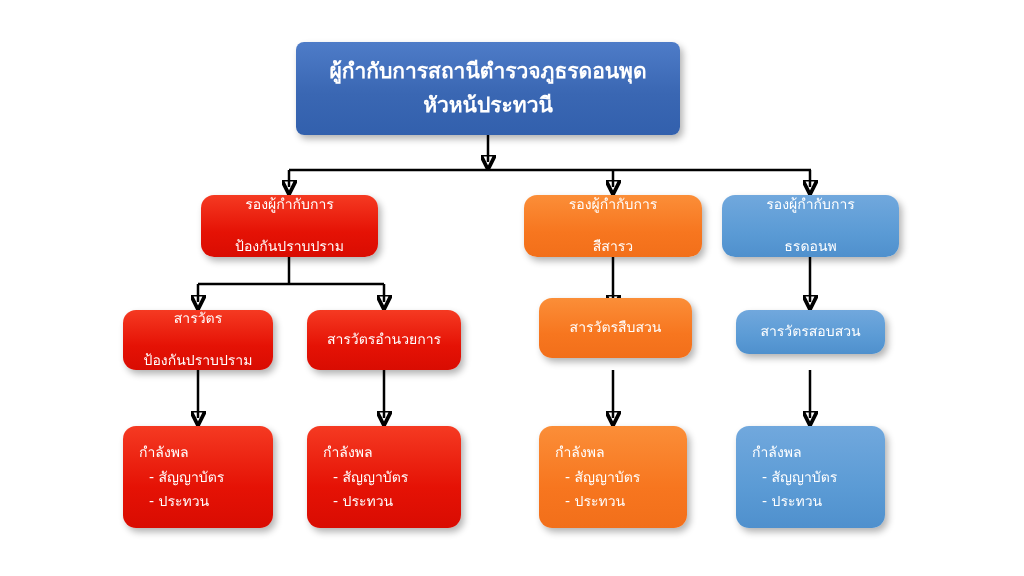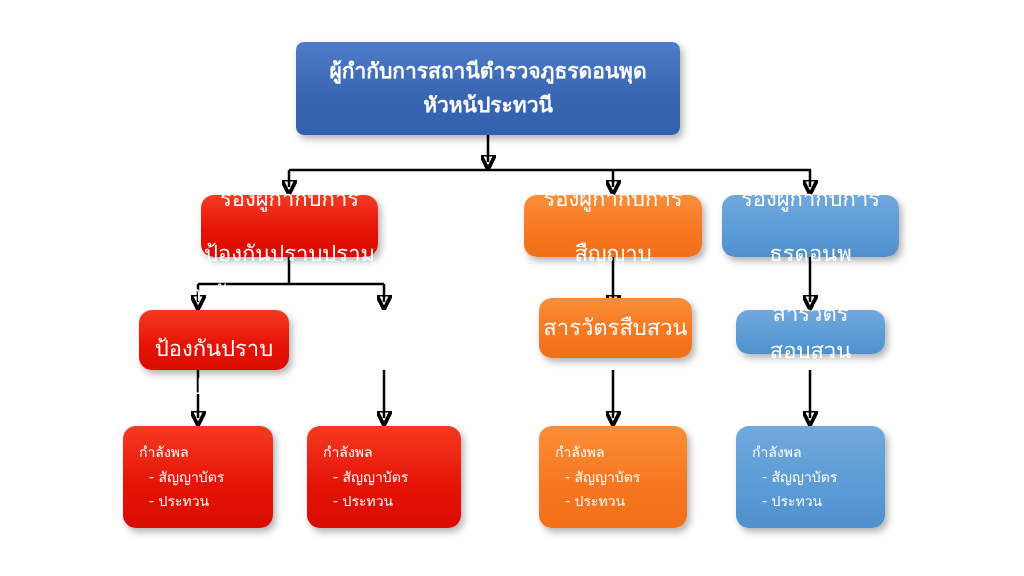--- a/index.html
+++ b/index.html
@@ -21,21 +21,21 @@
   }
   .node .ln{width:100%;}
   .root-blue{
     background:linear-gradient(180deg,#4e7cc8 0%,#3a67b3 55%,#3260ad 100%);
     border-radius:8px;
     font-size:21px;font-weight:600;line-height:1.6;
   }
   .red{background:linear-gradient(180deg,#f53a22 0%,#e51205 60%,#d90c02 100%);}
   .orange{background:linear-gradient(180deg,#fb8e38 0%,#f7761f 60%,#f26f1a 100%);}
   .lblue{background:linear-gradient(180deg,#71a8dd 0%,#5b9bd5 60%,#4f90cd 100%);}
-  .lvl2,.lvl3{font-size:22px;line-height:1.7;gap:18px;}
+  .lvl2,.lvl3{font-size:14px;line-height:1.7;gap:18px;}
   .personnel{
     font-size:14px;line-height:1.75;
     justify-content:center;align-items:flex-start;text-align:left;
     padding-left:16px;box-sizing:border-box;
   }
   .personnel .indent{padding-left:10px;}
 </style>
 </head>
 <body>
 
@@ -73,33 +73,36 @@
     <div class="ln">หัวหน้ประทวนี</div>
   </div>
 
   <div class="node red lvl2" style="left:201px;top:195px;width:177px;height:62px;">
     <div class="ln">รองผู้กำกับการ</div>
     <div class="ln">ป้องกันปราบปราม</div>
   </div>
 
   <div class="node orange lvl2" style="left:524px;top:195px;width:178px;height:62px;">
     <div class="ln">รองผู้กำกับการ</div>
-    <div class="ln">สืญญาบ</div>
+    <div class="ln">สืสารว</div>
   </div>
 
   <div class="node lblue lvl2" style="left:722px;top:195px;width:177px;height:62px;">
     <div class="ln">รองผู้กำกับการ</div>
     <div class="ln">ธรดอนพ</div>
   </div>
 
-  <div class="node red lvl3" style="left:123px;top:310px;width:150px;height:60px;margin-left:16px;">
+  <div class="node red lvl3" style="left:123px;top:310px;width:150px;height:60px;">
     <div class="ln">สารวัตร</div>
     <div class="ln">ป้องกันปราบปราม</div>
   </div>
 
+  <div class="node red lvl3" style="left:307px;top:310px;width:154px;height:60px;">
+    <div class="ln">สารวัตรอำนวยการ</div>
+  </div>
 
   <div class="node orange lvl3" style="left:539px;top:298px;width:153px;height:60px;">
     <div class="ln">สารวัตรสืบสวน</div>
   </div>
 
   <div class="node lblue lvl3" style="left:736px;top:310px;width:149px;height:44px;">
     <div class="ln">สารวัตรสอบสวน</div>
   </div>
 
   <div class="node red personnel" style="left:123px;top:426px;width:150px;height:102px;">

